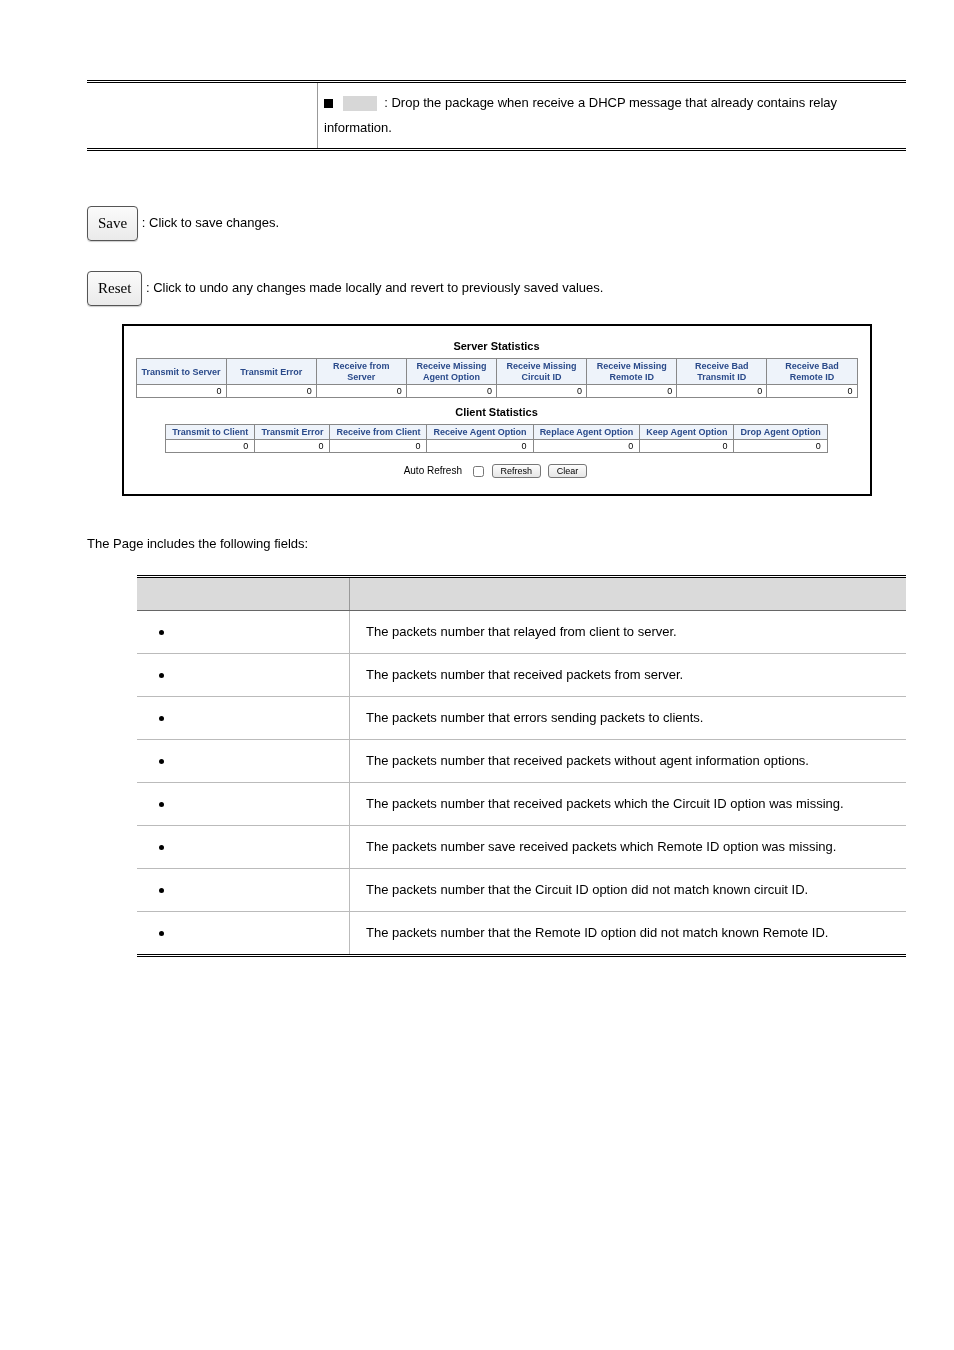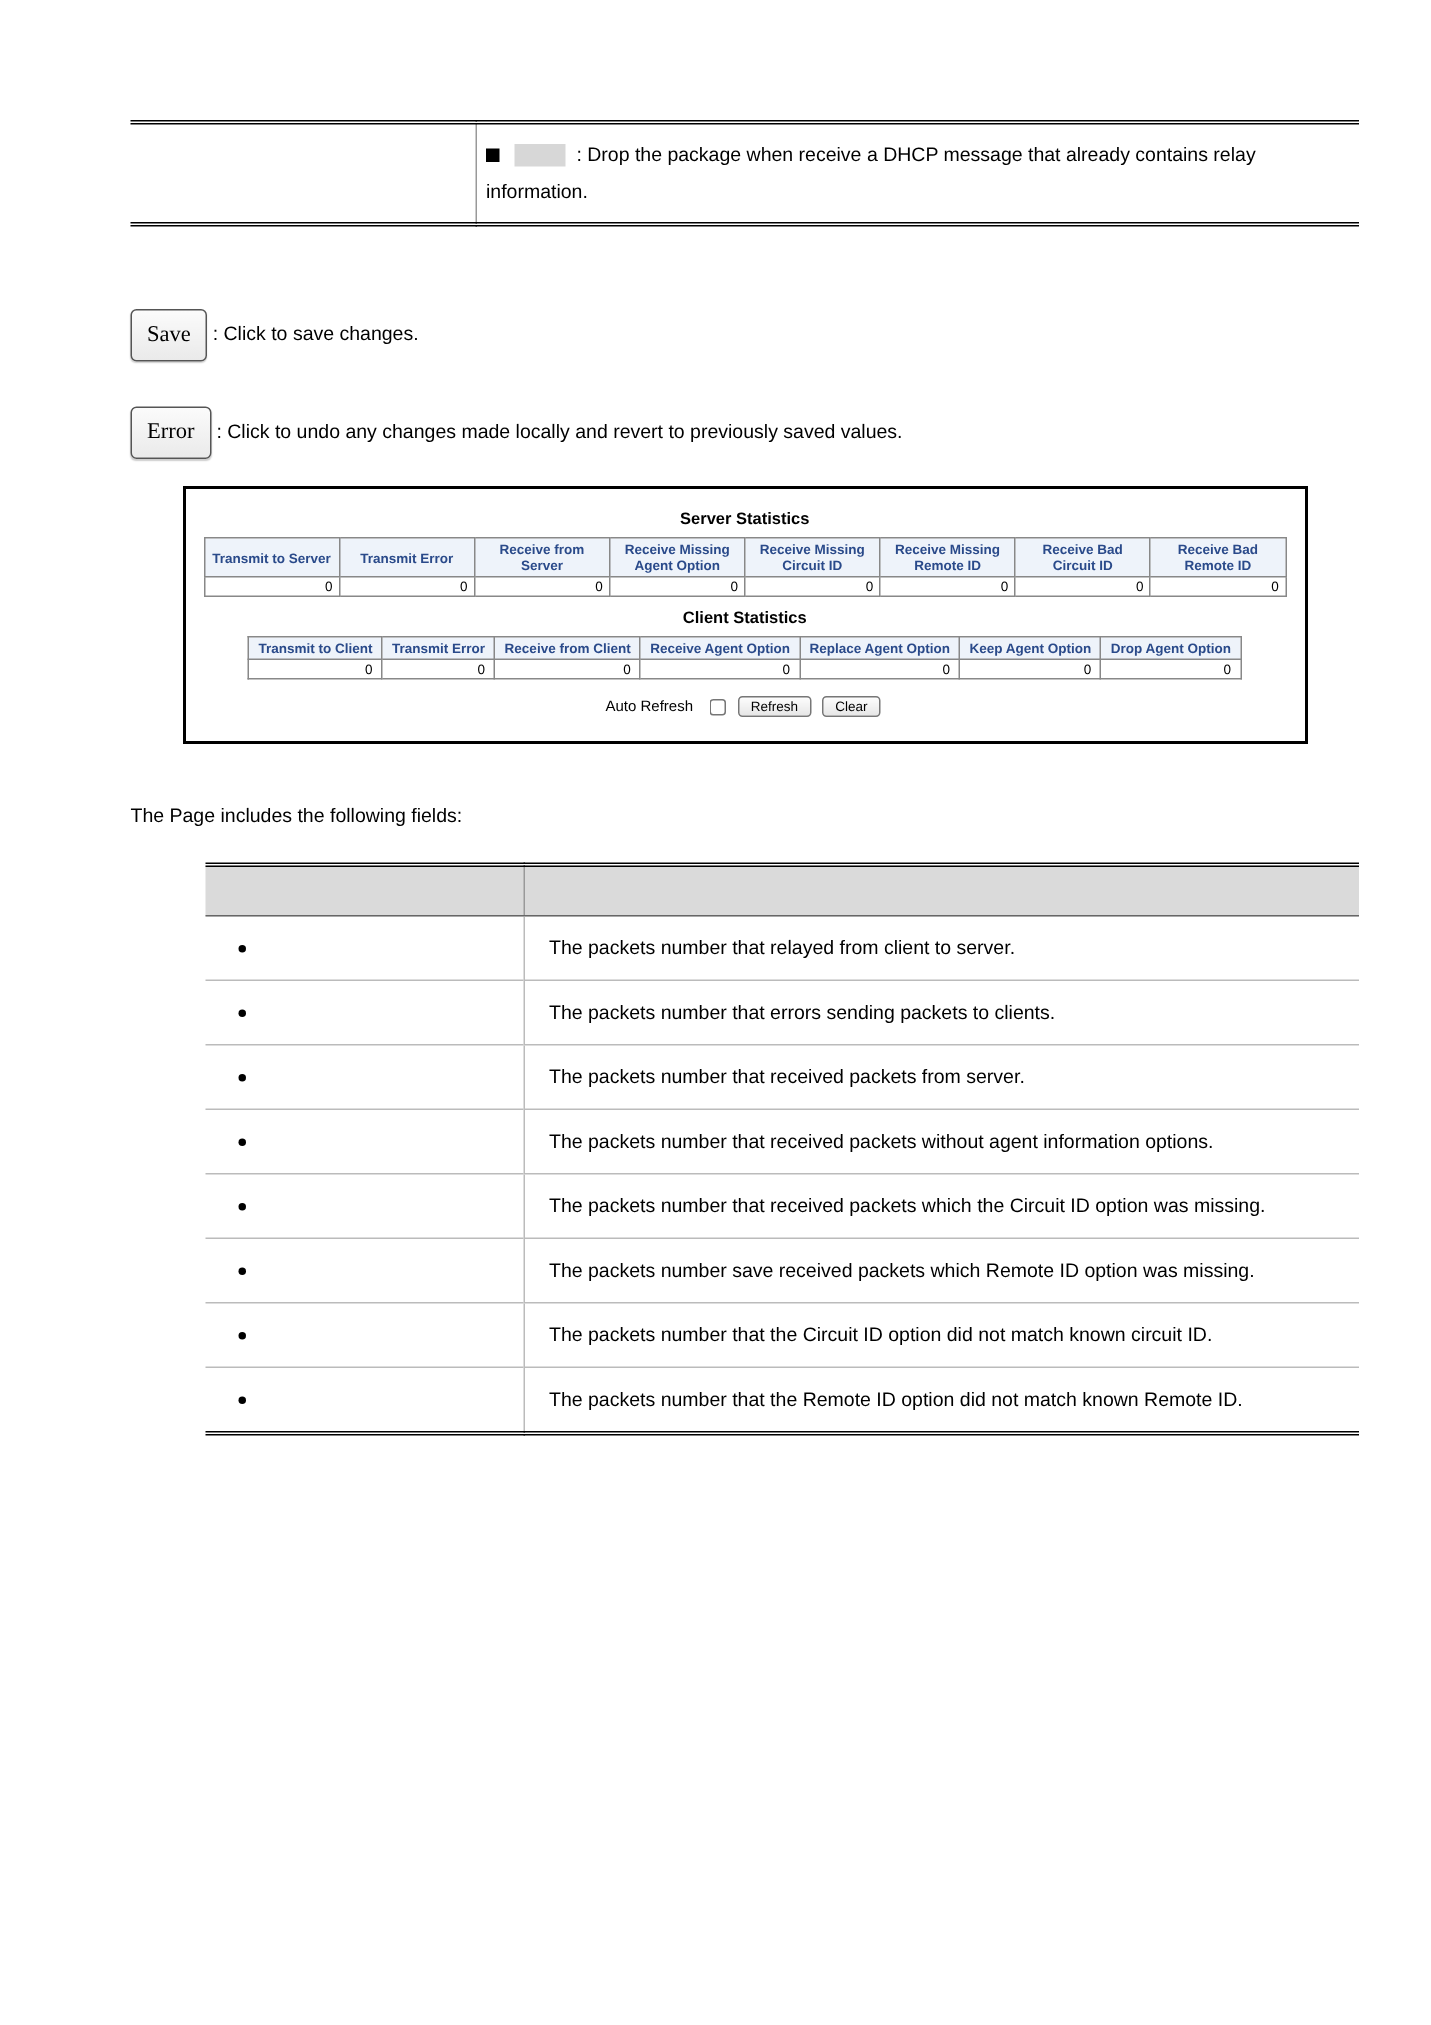--- a/index.html
+++ b/index.html
@@ -220,37 +220,37 @@
     </tr>
   </tbody>
     </table>
 
   <div class="btn-row">
     <span class="btn3d">Save</span>
     <span>: Click to save changes.</span>
   </div>
 
   <div class="btn-row2">
-    <span class="btn3d">Error</span>
+    <span class="btn3d">Reset</span>
     <span>: Click to undo any changes made locally and revert to previously saved values.</span>
   </div>
 
 
   <div class="shot">
     <div class="shot-sub">Server Statistics</div>
     <table class="stats">
       <thead>
           <tr id="srv-head">
             <th>Transmit to Server</th>
             <th>Transmit Error</th>
             <th>Receive from Server</th>
             <th>Receive Missing Agent Option</th>
             <th>Receive Missing Circuit ID</th>
             <th>Receive Missing Remote ID</th>
-            <th>Receive Bad Circuit ID</th>
+            <th>Receive Bad Transmit ID</th>
             <th>Receive Bad Remote ID</th>
           </tr>
         </thead>
       <tbody>
           <tr id="srv-row">
             <td>0</td>
             <td>0</td>
             <td>0</td>
             <td>0</td>
             <td>0</td>
@@ -305,25 +305,25 @@
             <th></th>
           </tr>
       </thead>
       <tbody id="ftbody">
           <tr>
             <td class="colA"><span class="dot"></span></td>
             <td class="colB">The packets number that relayed from client to server.</td>
           </tr>
           <tr>
             <td class="colA"><span class="dot"></span></td>
+            <td class="colB">The packets number that received packets from server.</td>
+          </tr>
+          <tr>
+            <td class="colA"><span class="dot"></span></td>
             <td class="colB">The packets number that errors sending packets to clients.</td>
-          </tr>
-          <tr>
-            <td class="colA"><span class="dot"></span></td>
-            <td class="colB">The packets number that received packets from server.</td>
           </tr>
           <tr>
             <td class="colA"><span class="dot"></span></td>
             <td class="colB">The packets number that received packets without agent information options.</td>
           </tr>
           <tr>
             <td class="colA"><span class="dot"></span></td>
             <td class="colB">The packets number that received packets which the Circuit ID option was missing.</td>
           </tr>
           <tr>

